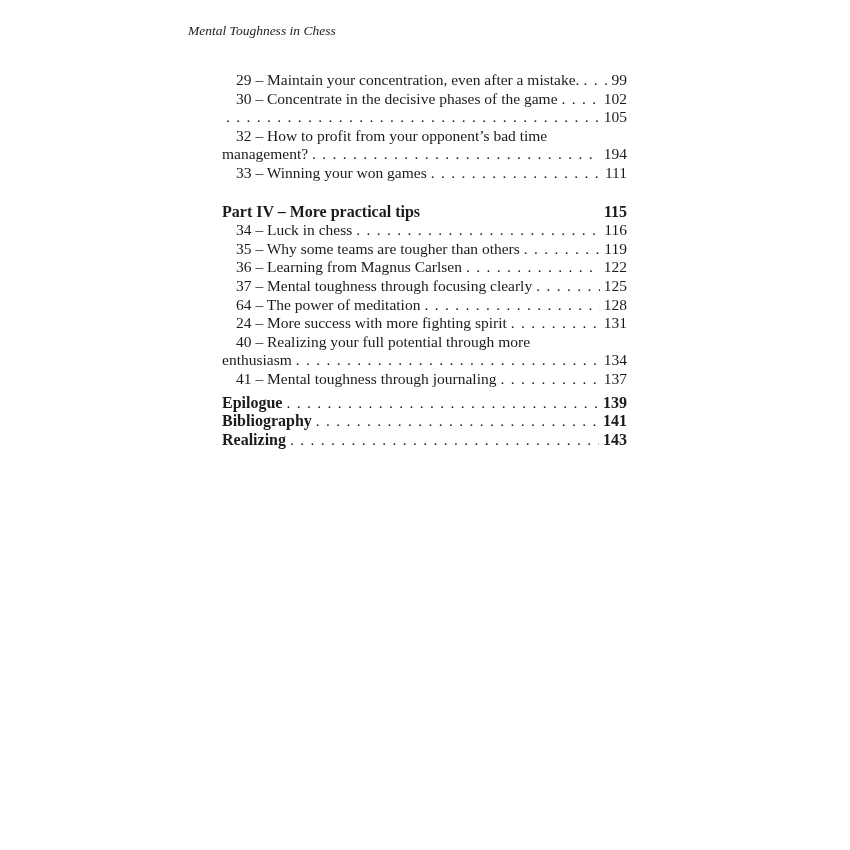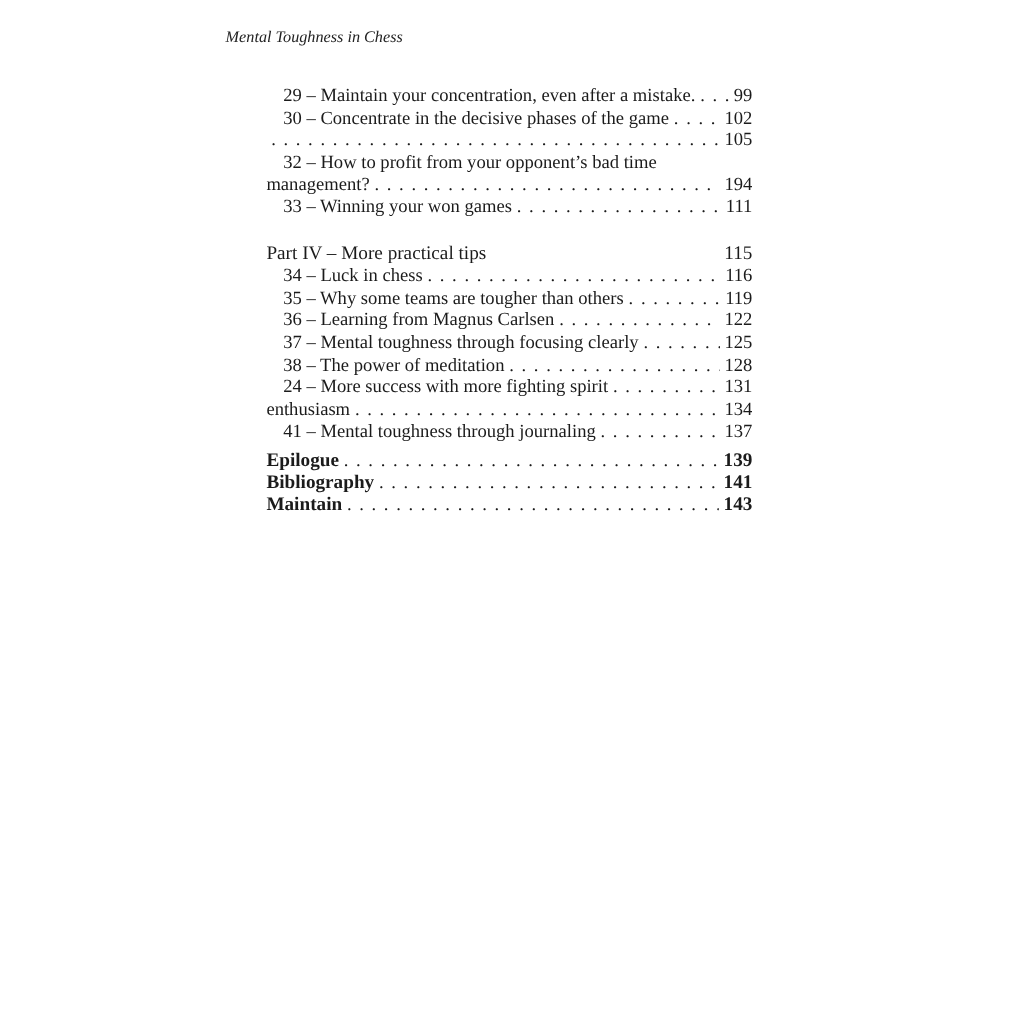--- a/index.html
+++ b/index.html
@@ -53,21 +53,21 @@
     padding-left: 4px;
   }
   .pg {
     flex: 0 0 auto;
     padding-left: 4px;
   }
   .spacer {
     flex: 1 1 auto;
   }
   .part-row {
-    font-weight: normal;
+    font-weight: bold;
     font-size: 16px;
   }
   .back-row {
     font-weight: bold;
     font-size: 16px;
   }
   .back-row .leader {
     font-weight: normal;
     font-size: 15.5px;
   }
@@ -138,28 +138,31 @@
         <span class="title indent">36 – Learning from Magnus Carlsen</span>
         <span class="leader">. . . . . . . . . . . . . . . . . . . . . . . . . . . . . . . . . . . . . . . . . . . . . . . . . . . . . . . . . . . . . . . . . . . . . . . . . . . . . . . . . . . . . . . . . . </span>
         <span class="pg">122</span>
       </div>
       <div class="toc-row">
         <span class="title indent">37 – Mental toughness through focusing clearly</span>
         <span class="leader">. . . . . . . . . . . . . . . . . . . . . . . . . . . . . . . . . . . . . . . . . . . . . . . . . . . . . . . . . . . . . . . . . . . . . . . . . . . . . . . . . . . . . . . . . . </span>
         <span class="pg">125</span>
       </div>
       <div class="toc-row">
-        <span class="title indent">38 – The power of meditation</span>
+        <span class="title indent">64 – The power of meditation</span>
         <span class="leader">. . . . . . . . . . . . . . . . . . . . . . . . . . . . . . . . . . . . . . . . . . . . . . . . . . . . . . . . . . . . . . . . . . . . . . . . . . . . . . . . . . . . . . . . . . </span>
         <span class="pg">128</span>
       </div>
       <div class="toc-row">
         <span class="title indent">24 – More success with more fighting spirit</span>
         <span class="leader">. . . . . . . . . . . . . . . . . . . . . . . . . . . . . . . . . . . . . . . . . . . . . . . . . . . . . . . . . . . . . . . . . . . . . . . . . . . . . . . . . . . . . . . . . . </span>
         <span class="pg">131</span>
+      </div>
+      <div class="toc-row">
+        <span class="title indent">40 – Realizing your full potential through more</span>
       </div>
       <div class="toc-row">
         <span class="title">enthusiasm</span>
         <span class="leader">. . . . . . . . . . . . . . . . . . . . . . . . . . . . . . . . . . . . . . . . . . . . . . . . . . . . . . . . . . . . . . . . . . . . . . . . . . . . . . . . . . . . . . . . . . </span>
         <span class="pg">134</span>
       </div>
       <div class="toc-row">
         <span class="title indent">41 – Mental toughness through journaling</span>
         <span class="leader">. . . . . . . . . . . . . . . . . . . . . . . . . . . . . . . . . . . . . . . . . . . . . . . . . . . . . . . . . . . . . . . . . . . . . . . . . . . . . . . . . . . . . . . . . . </span>
         <span class="pg">137</span>
@@ -168,20 +171,20 @@
         <span class="title">Epilogue</span>
         <span class="leader">. . . . . . . . . . . . . . . . . . . . . . . . . . . . . . . . . . . . . . . . . . . . . . . . . . . . . . . . . . . . . . . . . . . . . . . . . . . . . . . . . . . . . . . . . . </span>
         <span class="pg">139</span>
       </div>
       <div class="toc-row back-row">
         <span class="title">Bibliography</span>
         <span class="leader">. . . . . . . . . . . . . . . . . . . . . . . . . . . . . . . . . . . . . . . . . . . . . . . . . . . . . . . . . . . . . . . . . . . . . . . . . . . . . . . . . . . . . . . . . . </span>
         <span class="pg">141</span>
       </div>
       <div class="toc-row back-row">
-        <span class="title">Maintain</span>
+        <span class="title">Realizing</span>
         <span class="leader">. . . . . . . . . . . . . . . . . . . . . . . . . . . . . . . . . . . . . . . . . . . . . . . . . . . . . . . . . . . . . . . . . . . . . . . . . . . . . . . . . . . . . . . . . . </span>
         <span class="pg">143</span>
       </div>
     </nav>
 
   <div class="folio">6</div>
 </div>
 
 </body></html>

